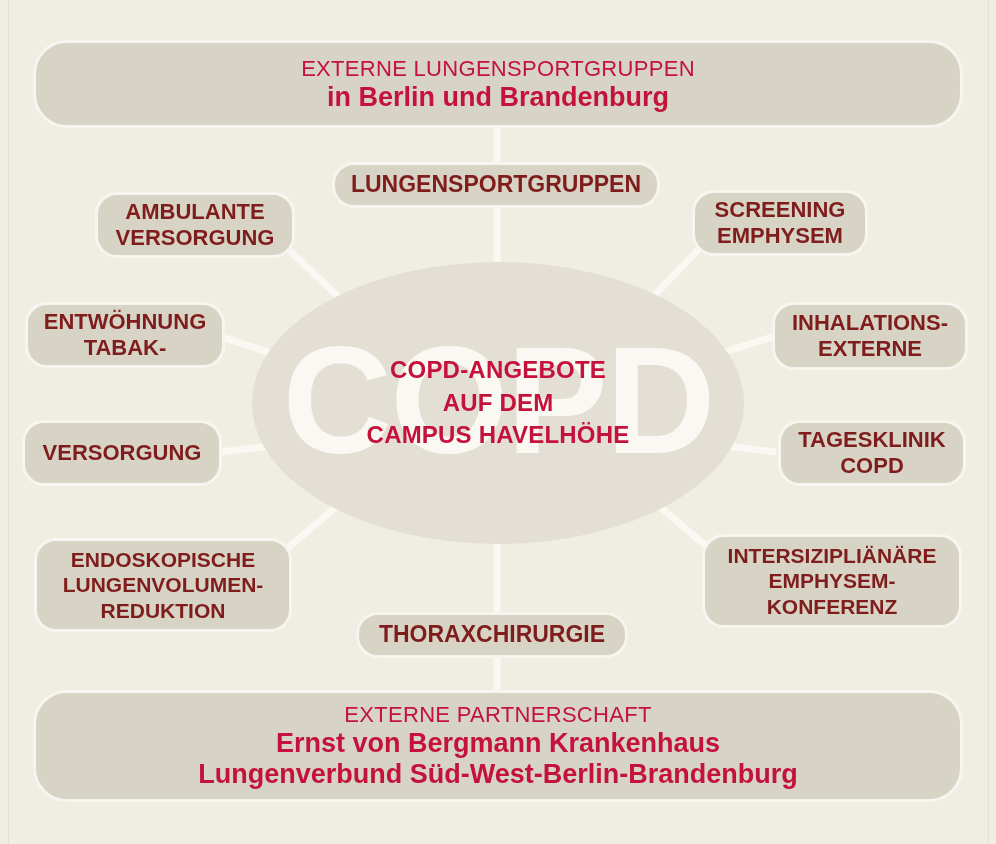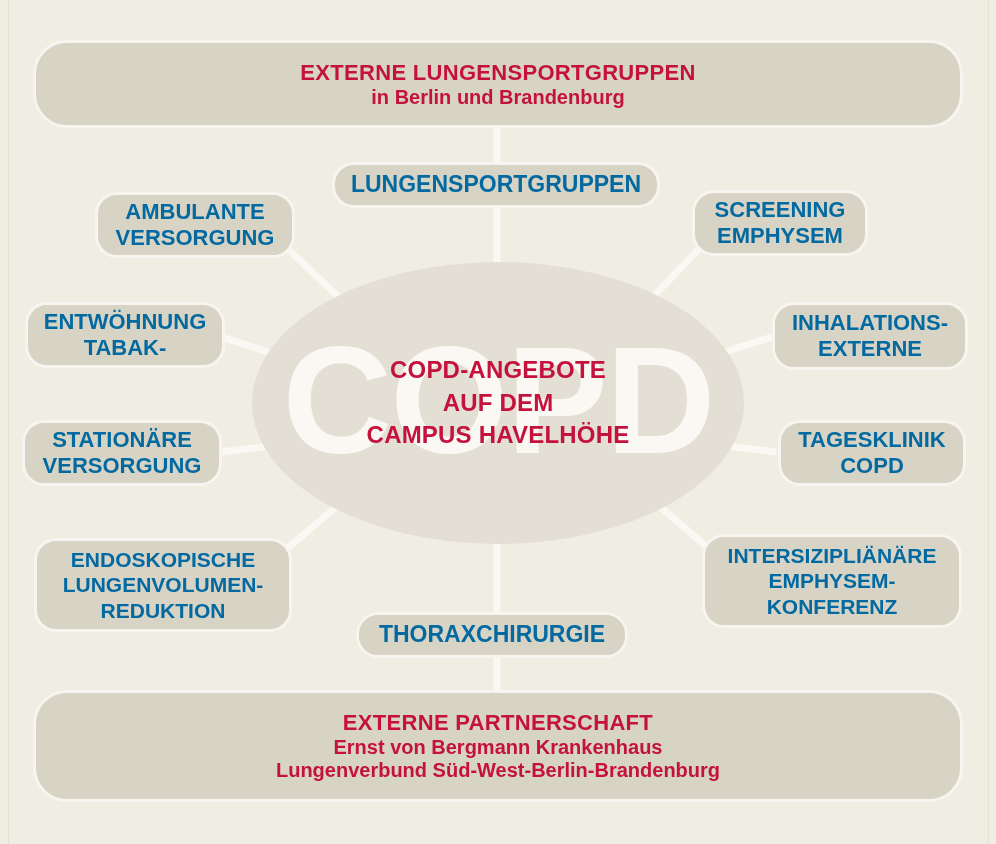--- a/index.html
+++ b/index.html
@@ -75,21 +75,21 @@
   .node {
     position: absolute;
     box-sizing: border-box;
     background: #d7d3c5;
     border: 3px solid #f7f5ef;
     border-radius: 22px;
     display: flex;
     align-items: center;
     justify-content: center;
     text-align: center;
-    color: #0369a1;
+    color: #7f1d1d;
     font-weight: 700;
     font-size: 22px;
     line-height: 1.2;
     padding: 4px 14px;
   }
   .node .lines div { white-space: nowrap; }
 
   
   .banner {
     position: absolute;
@@ -98,25 +98,25 @@
     border: 3px solid #f7f5ef;
     border-radius: 34px;
     display: flex;
     align-items: center;
     justify-content: center;
     text-align: center;
     color: #c4123c;
   }
   .banner .title {
     font-size: 22px;
-    font-weight: 700;
+    font-weight: 400;
     letter-spacing: .3px;
   }
   .banner .sub {
-    font-size: 20px;
+    font-size: 27px;
     font-weight: 700;
   }
 
   
   #banner-top     { left: 33px;  top: 40px;  width: 930px; height: 88px; }
   #banner-bottom  { left: 33px;  top: 690px; width: 930px; height: 112px; text-align: center; }
 
   #node-lungensport   { left: 332px; top: 162px; width: 328px; height: 46px; }
   #node-ambulante     { left: 95px;  top: 192px; width: 200px; height: 66px; }
   #node-screening     { left: 692px; top: 190px; width: 176px; height: 66px; }
@@ -211,21 +211,20 @@
 
   <div class="node" id="node-inhalations">
     <div class="lines">
       <div>INHALATIONS-</div>
       <div>EXTERNE</div>
     </div>
   </div>
 
   <div class="node" id="node-stationaer">
     <div class="lines">
-      <div>STATIONÄRE</div>
       <div>VERSORGUNG</div>
     </div>
   </div>
 
   <div class="node" id="node-tagesklinik">
     <div class="lines">
       <div>TAGESKLINIK</div>
       <div>COPD</div>
     </div>
   </div>

